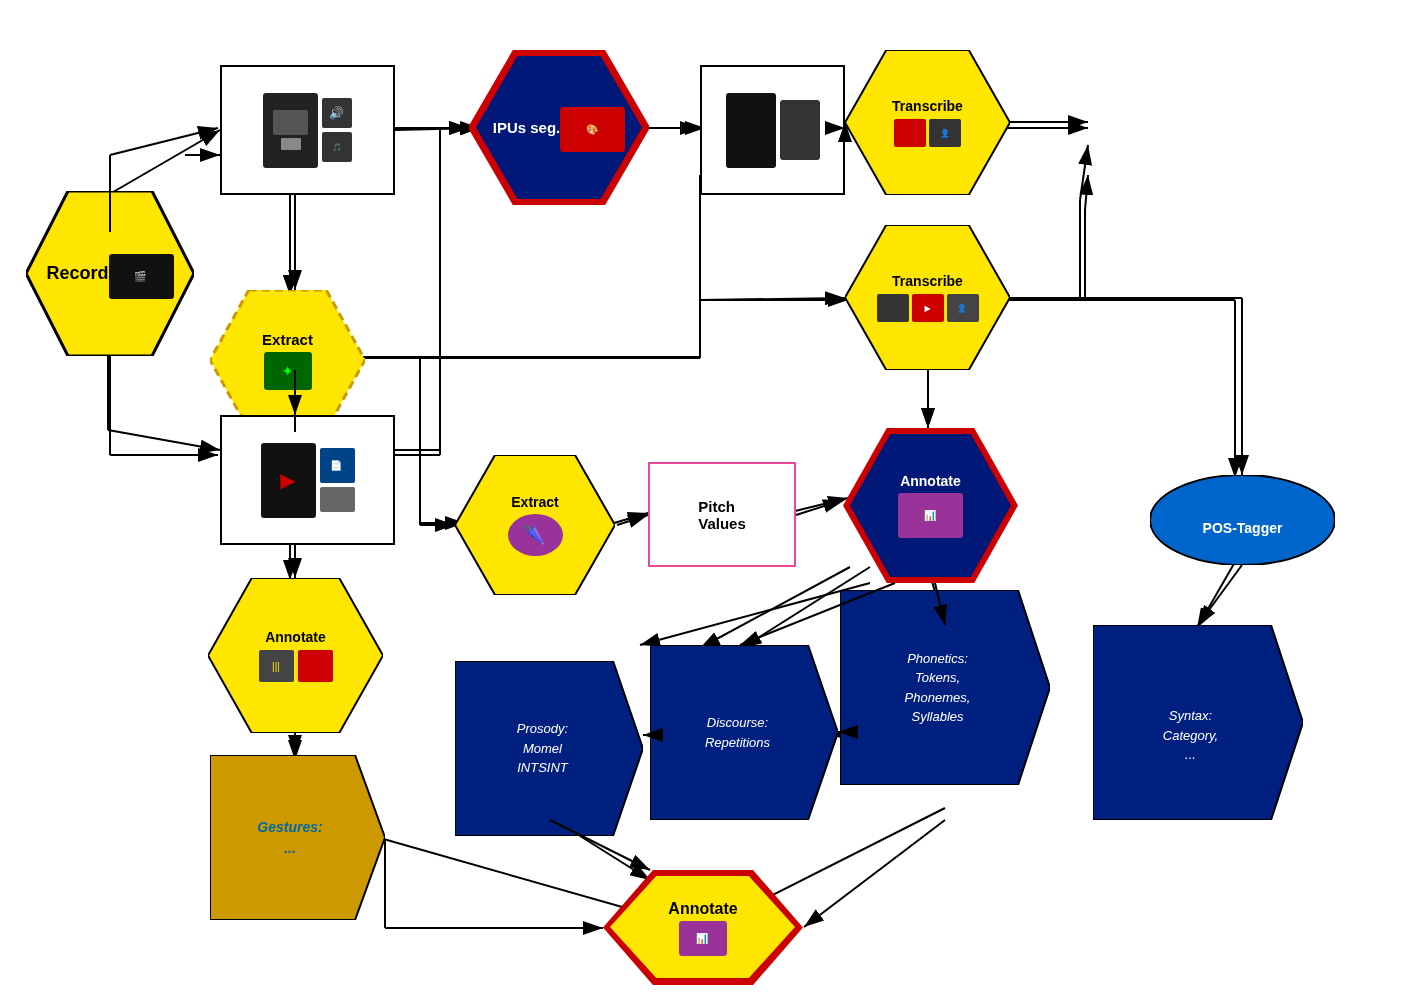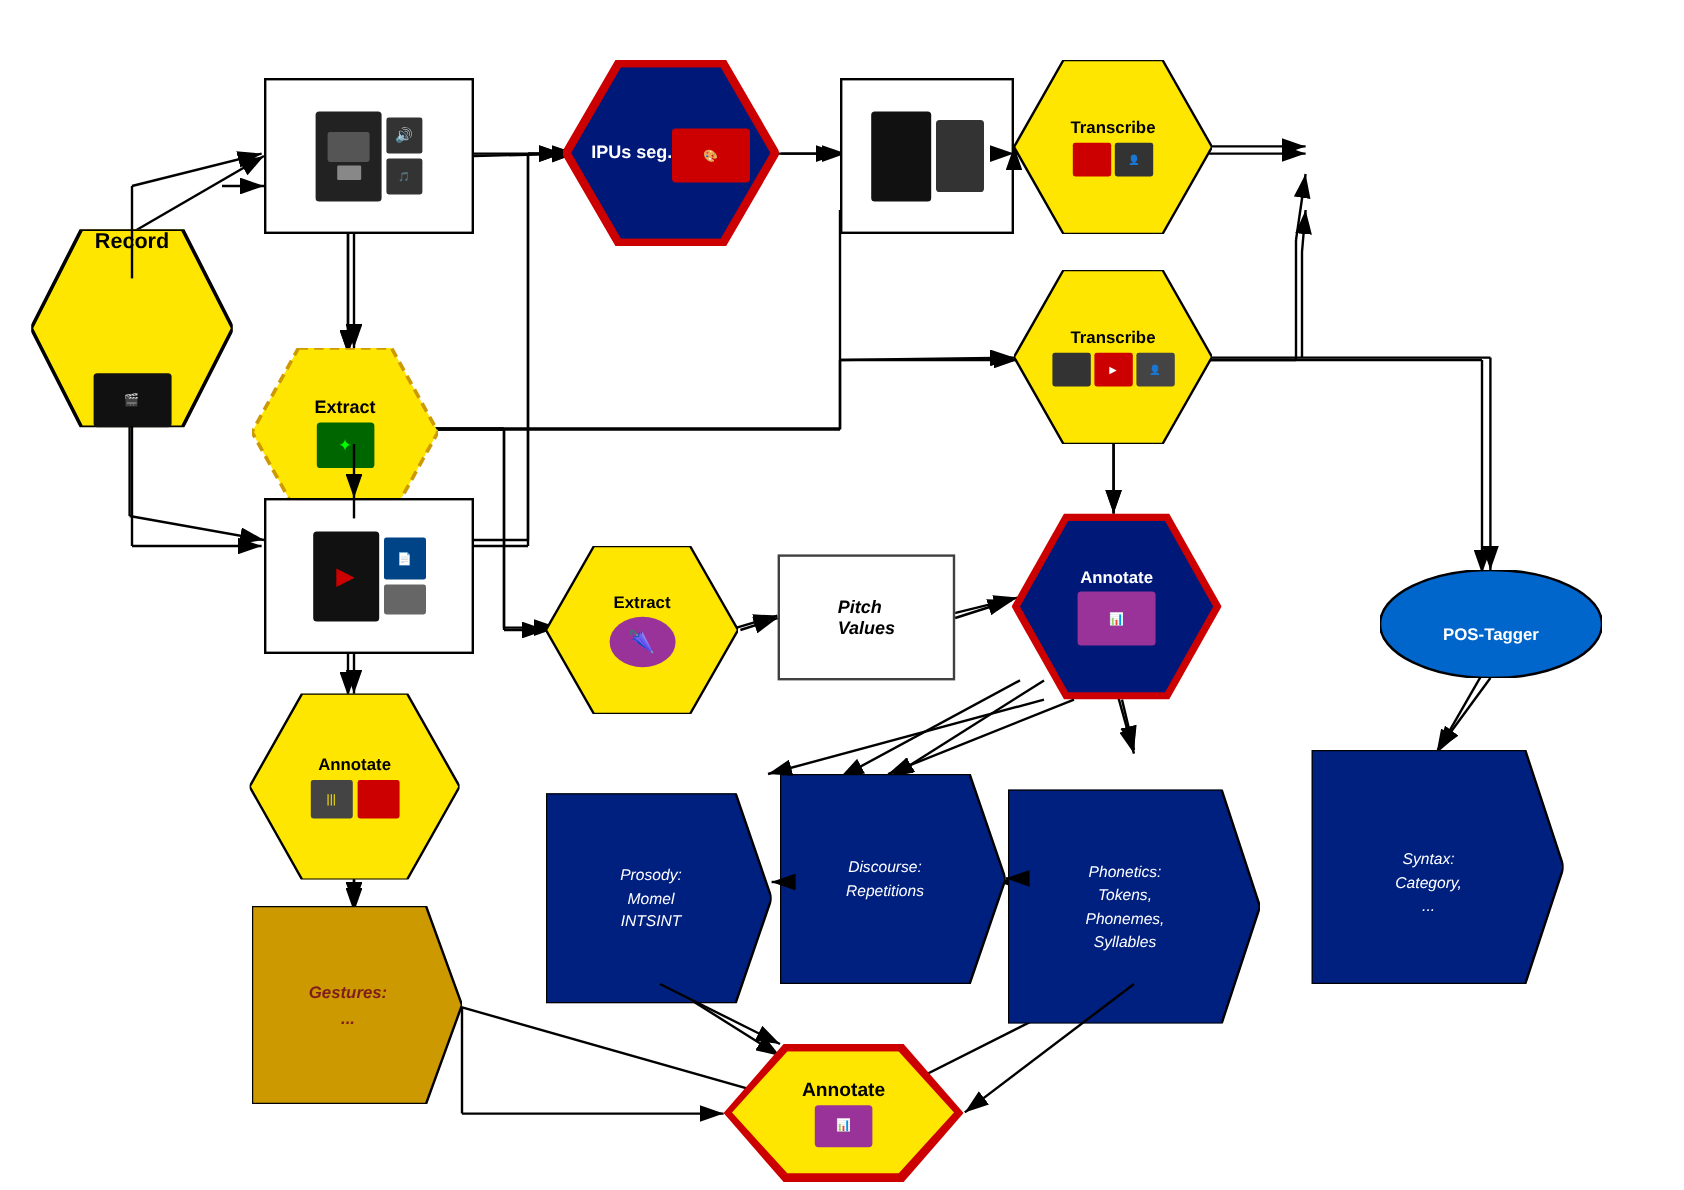--- a/index.html
+++ b/index.html
@@ -108,21 +108,21 @@
     <line x1="395" y1="455" x2="440" y2="455" stroke="#000" stroke-width="2"></line>
     <line x1="440" y1="455" x2="440" y2="128" stroke="#000" stroke-width="2"></line>
     <line x1="440" y1="128" x2="480" y2="128" stroke="#000" stroke-width="2" marker-end="url(#arrowhead)"></line>
 
   </svg>
 
   <div style="position:absolute; left:26px; top:191px; width:168px; height:165px;">
     <svg width="168" height="165" viewBox="0 0 168 165">
       <polygon points="42,0 126,0 168,82.5 126,165 42,165 0,82.5" fill="#FFE600" stroke="#000" stroke-width="3"></polygon>
     </svg>
-    <div style="position:absolute;top:0;left:0;width:168px;height:165px;display:flex;flex-direction:column;align-items:center;justify-content:space-between;">
+    <div style="position:absolute;top:0;left:0;width:168px;height:165px;display:flex;align-items:center;justify-content:center;">
       <span style="font-size:18px;font-weight:bold;color:black;">Record</span>
       <div style="width:65px;height:45px;background:#111;border-radius:3px;margin-top:5px;display:flex;align-items:center;justify-content:center;">
         <span style="color:#fff;font-size:10px;">🎬</span>
       </div>
     </div>
   </div>
 
   <div style="position:absolute;left:220px;top:65px;width:175px;height:130px;border:2px solid black;background:white;display:flex;align-items:center;justify-content:center;">
     <div style="display:flex;gap:4px;align-items:center;">
       <div style="width:55px;height:75px;background:#222;border-radius:3px;display:flex;flex-direction:column;align-items:center;justify-content:center;gap:3px;">
@@ -229,21 +229,21 @@
       <polygon points="40,0 120,0 160,70 120,140 40,140 0,70" fill="#FFE600" stroke="#000" stroke-width="2"></polygon>
     </svg>
     <div style="position:absolute;top:0;left:0;width:160px;height:140px;display:flex;flex-direction:column;align-items:center;justify-content:center;">
       <span style="font-size:14px;font-weight:bold;color:black;">Extract</span>
       <div style="width:55px;height:42px;margin-top:4px;background:#993399;border-radius:50%;display:flex;align-items:center;justify-content:center;">
         <span style="font-size:18px;">🌂</span>
       </div>
     </div>
   </div>
 
-  <div style="position:absolute;left:648px;top:462px;width:148px;height:105px;border:2px solid #404040;background:white;display:flex;flex-direction:column;align-items:center;justify-content:center;font-style:italic;">
+  <div style="position:absolute;left:648px;top:462px;width:148px;height:105px;border:2px solid #ec4899;background:white;display:flex;flex-direction:column;align-items:center;justify-content:center;">
     <span style="font-size:15px;font-weight:bold;color:black;">Pitch<br>Values</span>
   </div>
 
   <div style="position:absolute;left:843px;top:428px;width:175px;height:155px;">
     <svg width="175" height="155" viewBox="0 0 175 155" style="position:absolute;top:0;left:0;">
       <polygon points="43.75,0 131.25,0 175,77.5 131.25,155 43.75,155 0,77.5" fill="#CC0000"></polygon>
     </svg>
     <svg width="161" height="143" viewBox="0 0 161 143" style="position:absolute;top:6px;left:7px;">
       <polygon points="40.25,0 120.75,0 161,71.5 120.75,143 40.25,143 0,71.5" fill="#001878"></polygon>
     </svg>
@@ -277,21 +277,21 @@
         <div style="width:35px;height:32px;background:#CC0000;border-radius:2px;"></div>
       </div>
     </div>
   </div>
 
   <div style="position:absolute;left:210px;top:755px;width:175px;height:165px;">
     <svg width="175" height="165" viewBox="0 0 175 165" style="position:absolute;top:0;left:0;">
       <polygon points="0,0 145,0 175,82.5 145,165 0,165" fill="#CC9900" stroke="#000" stroke-width="2"></polygon>
     </svg>
     <div style="position:absolute;top:0;left:0;width:160px;height:165px;display:flex;flex-direction:column;align-items:center;justify-content:center;padding:10px;">
-      <span style="font-size:14px;font-style:italic;font-weight:bold;color:#7f1d1d;text-align:center;line-height:1.5;">Gestures:<br>...</span>
+      <span style="font-size:14px;font-style:italic;font-weight:bold;color:#0369a1;text-align:center;line-height:1.5;">Gestures:<br>...</span>
     </div>
   </div>
 
   <div style="position:absolute;left:455px;top:645px;width:188px;height:175px;margin-top:16px;">
     <svg width="188" height="175" viewBox="0 0 188 175" style="position:absolute;top:0;left:0;">
       <polygon points="0,0 158,0 188,87.5 158,175 0,175" fill="#002080" stroke="#000" stroke-width="2"></polygon>
     </svg>
     <div style="position:absolute;top:0;left:0;width:175px;height:175px;display:flex;flex-direction:column;align-items:center;justify-content:center;padding:8px;">
       <span style="font-size:13px;font-style:italic;color:white;text-align:center;line-height:1.5;"><em>Prosody:</em><br>Momel<br>INTSINT</span>
     </div>
@@ -299,21 +299,21 @@
 
   <div style="position:absolute;left:650px;top:645px;width:188px;height:175px;">
     <svg width="188" height="175" viewBox="0 0 188 175" style="position:absolute;top:0;left:0;">
       <polygon points="0,0 158,0 188,87.5 158,175 0,175" fill="#002080" stroke="#000" stroke-width="2"></polygon>
     </svg>
     <div style="position:absolute;top:0;left:0;width:175px;height:175px;display:flex;flex-direction:column;align-items:center;justify-content:center;padding:8px;">
       <span style="font-size:13px;font-style:italic;color:white;text-align:center;line-height:1.5;"><em>Discourse:</em><br>Repetitions</span>
     </div>
   </div>
 
-  <div style="position:absolute;left:840px;top:658px;width:210px;height:195px;">
+  <div style="position:absolute;left:840px;top:590px;width:210px;height:195px;">
     <svg width="210" height="195" viewBox="0 0 210 195" style="position:absolute;top:0;left:0;">
       <polygon points="0,0 178,0 210,97.5 178,195 0,195" fill="#002080" stroke="#000" stroke-width="2"></polygon>
     </svg>
     <div style="position:absolute;top:0;left:0;width:195px;height:195px;display:flex;flex-direction:column;align-items:center;justify-content:center;padding:8px;">
       <span style="font-size:13px;font-style:italic;color:white;text-align:center;line-height:1.5;"><em>Phonetics:</em><br>Tokens,<br>Phonemes,<br>Syllables</span>
     </div>
   </div>
 
   <div style="position:absolute;left:1093px;top:625px;width:210px;height:195px;">
     <svg width="210" height="195" viewBox="0 0 210 195" style="position:absolute;top:0;left:0;">

